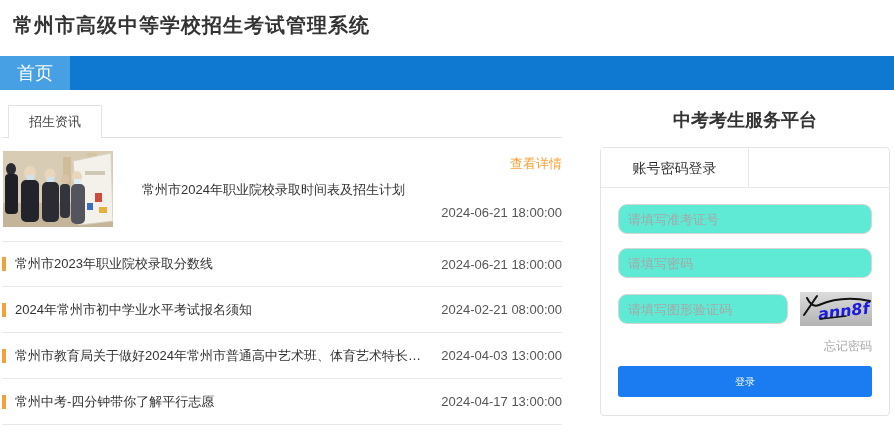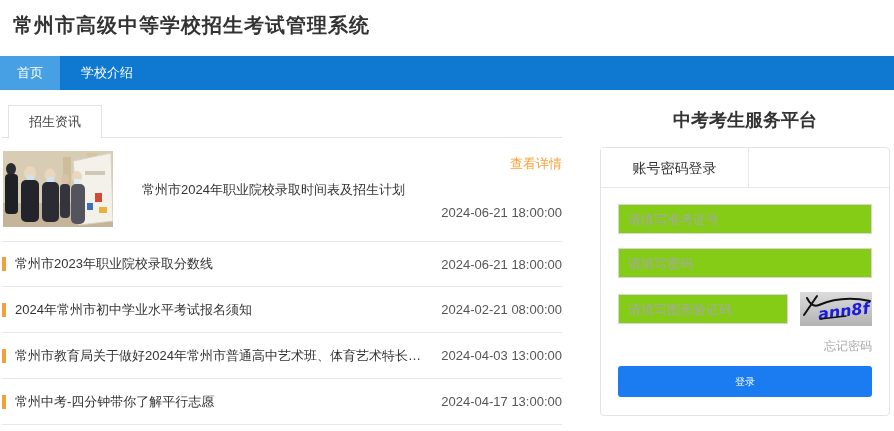--- a/index.html
+++ b/index.html
@@ -15,21 +15,21 @@
   .site-title {
     position: absolute; left: 13px; top: 12px;
     font-size: 20px; font-weight: 600; color: #333; letter-spacing: 1px;
   }
   
   .navbar {
     position: absolute; left: 0; top: 56px; width: 894px; height: 34px;
     background: #0f78d0; display: flex; align-items: stretch;
   }
   .nav-item {
-    color: #fff; font-size: 13px; line-height: 34px; padding: 0 21px; cursor: pointer;
+    color: #fff; font-size: 18px; line-height: 34px; padding: 0 21px; cursor: pointer;
   }
   .nav-item.active { background: #47a0e4; padding: 0 17px; }
   
   .news-panel { position: absolute; left: 2px; top: 104px; width: 560px; }
   .news-tabs { border-bottom: 1px solid #e3e3e3; height: 34px; }
   .news-tab {
     display: inline-block; margin-left: 6px; min-width: 94px; height: 34px;
     border: 1px solid #e3e3e3; border-bottom: 1px solid #fff; background: #fff;
     line-height: 32px; text-align: center; font-size: 13px; color: #444;
     position: relative; top: 1px; cursor: pointer; padding: 0 12px;
@@ -61,44 +61,43 @@
   .login-panel { position: absolute; left: 600px; top: 104px; width: 290px; }
   .platform-title { text-align: center; font-size: 18px; font-weight: 600; color: #333; margin-top: 4px; }
   .login-box { margin-top: 15px; border: 1px solid #e3e3e3; border-radius: 4px; background: #fff; }
   .login-tabs { display: flex; border-bottom: 1px solid #e8e8e8; height: 40px; }
   .login-tab {
     width: 148px; border-right: 1px solid #e8e8e8; line-height: 40px;
     text-align: center; font-size: 14px; color: #333; background: #fff; cursor: pointer;
   }
   .login-body { padding: 16px 17px 18px; }
   .login-input {
-    width: 100%; height: 30px; border: 1px solid #d6d6d6; border-radius: 0;
+    width: 100%; height: 30px; border: 1px solid #d6d6d6; border-radius: 9px;
     font-size: 13px; padding: 0 9px; color: #333; outline: none; display: block;
-    font-family: inherit; background: #84cc16;
+    font-family: inherit; background: #5eead4;
   }
   .login-input::placeholder { color: #a8a8a8; opacity: 1; }
   .field-gap { margin-bottom: 14px; }
   .captcha-row { display: flex; justify-content: space-between; align-items: center; }
   .captcha-row .login-input { width: 170px; }
   .captcha-img { width: 72px; height: 34px; cursor: pointer; display: block; }
   .forgot { text-align: right; margin-top: 10px; }
   .forgot a { font-size: 12px; color: #aaa; text-decoration: none; cursor: pointer; }
   .login-btn {
     margin-top: 11px; width: 100%; height: 31px; background: #1a7cf0; border: none;
     border-radius: 3px; color: #fff; font-size: 10px; cursor: pointer; font-family: inherit;
   }
 </style>
 </head>
 <body>
 
 <div class="site-title">常州市高级中等学校招生考试管理系统</div>
 
 <div class="navbar">
   <div class="nav-item active">首页</div>
-  <div class="nav-item">学校介绍</div>
 </div>
 
 <div class="news-panel">
   <div class="news-tabs">
     <div class="news-tab">招生资讯</div>
   </div>
 
   <div class="featured">
     <div class="thumb">
       <svg width="110" height="76" viewBox="0 0 110 76" xmlns="http://www.w3.org/2000/svg">

